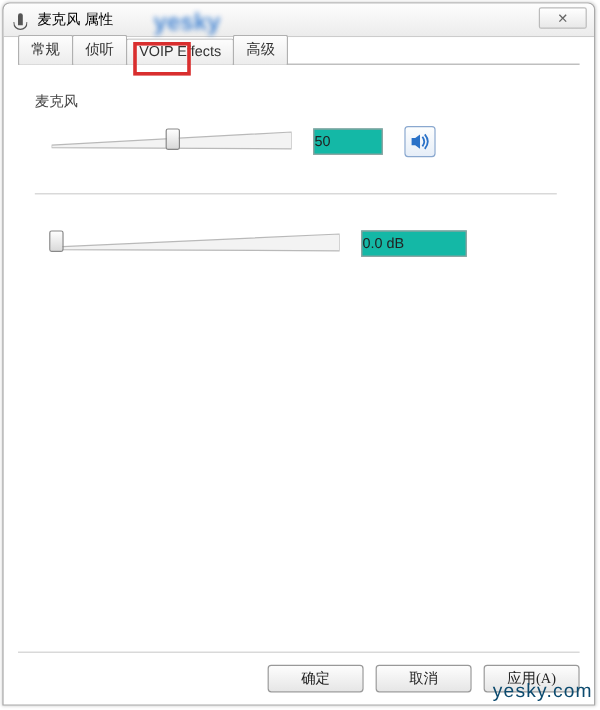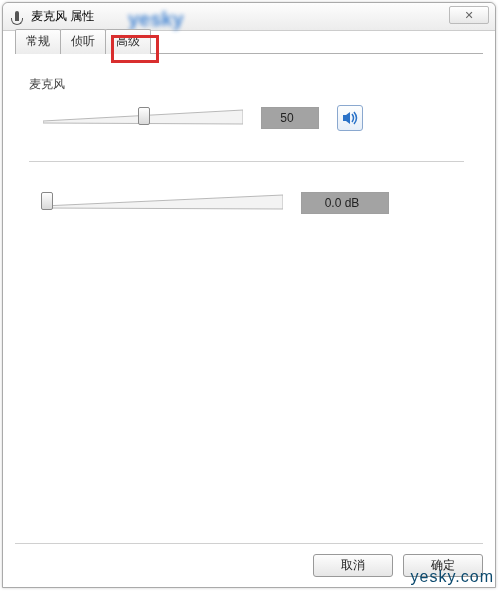--- a/index.html
+++ b/index.html
@@ -127,23 +127,23 @@
   position: absolute;
   width: 12px; height: 18px;
   background: linear-gradient(#fefefe,#d9d9d9);
   border: 1px solid #888;
   border-radius: 2px;
   top: 2px;
 }
 .val-box {
   width: 58px; height: 22px;
   border: 1px solid #9f9f9f;
-  background: #a3a3a3;
+  background: #14b8a6;
   font-size: 12px;
-  text-align: center;
+  text-align: left;
   padding: 3px 6px 0 0;
   color: #222;
 }
 .spk-btn {
   width: 26px; height: 26px;
   border: 1px solid #8aa8cf;
   border-radius: 3px;
   background: linear-gradient(#fdfefe,#e6eef8);
   display: flex; align-items: center; justify-content: center;
   color: #2a72c8;
@@ -191,20 +191,21 @@
     <div class="close-btn">
       <span>✕</span>
     </div>
   </div>
 
   <div class="wm-overlay">yesky</div>
 
   <div class="tabbar">
     <div class="tab">常规</div>
     <div class="tab">侦听</div>
+    <div class="tab">VOIP Effects</div>
     <div class="tab">高级</div>
   </div>
   <div class="tab-highlight"></div>
 
   <div class="content">
 
     <div class="group-label">麦克风</div>
     <div class="slider-row">
       <div class="slider-track">
         <svg width="200" height="18">
@@ -230,21 +231,22 @@
           <polygon points="0,12 240,1 240,15 0,14" fill="#f3f3f3" stroke="#b9b9b9"></polygon>
         </svg>
         <div class="thumb" style="left:-2px"></div>
       </div>
       <div class="val-box" style="width:88px">0.0 dB</div>
     </div>
 
   </div>
 
   <div class="footer">
+    <div class="dlg-btn">确定</div>
     <div class="dlg-btn">取消</div>
-    <div class="dlg-btn">确定</div>
+    <div class="dlg-btn">应用(A)</div>
   </div>
 
 </div>
 
 <div class="watermark-br">
   <div class="l1">yesky.com</div>
 </div>
 
 </body></html>

